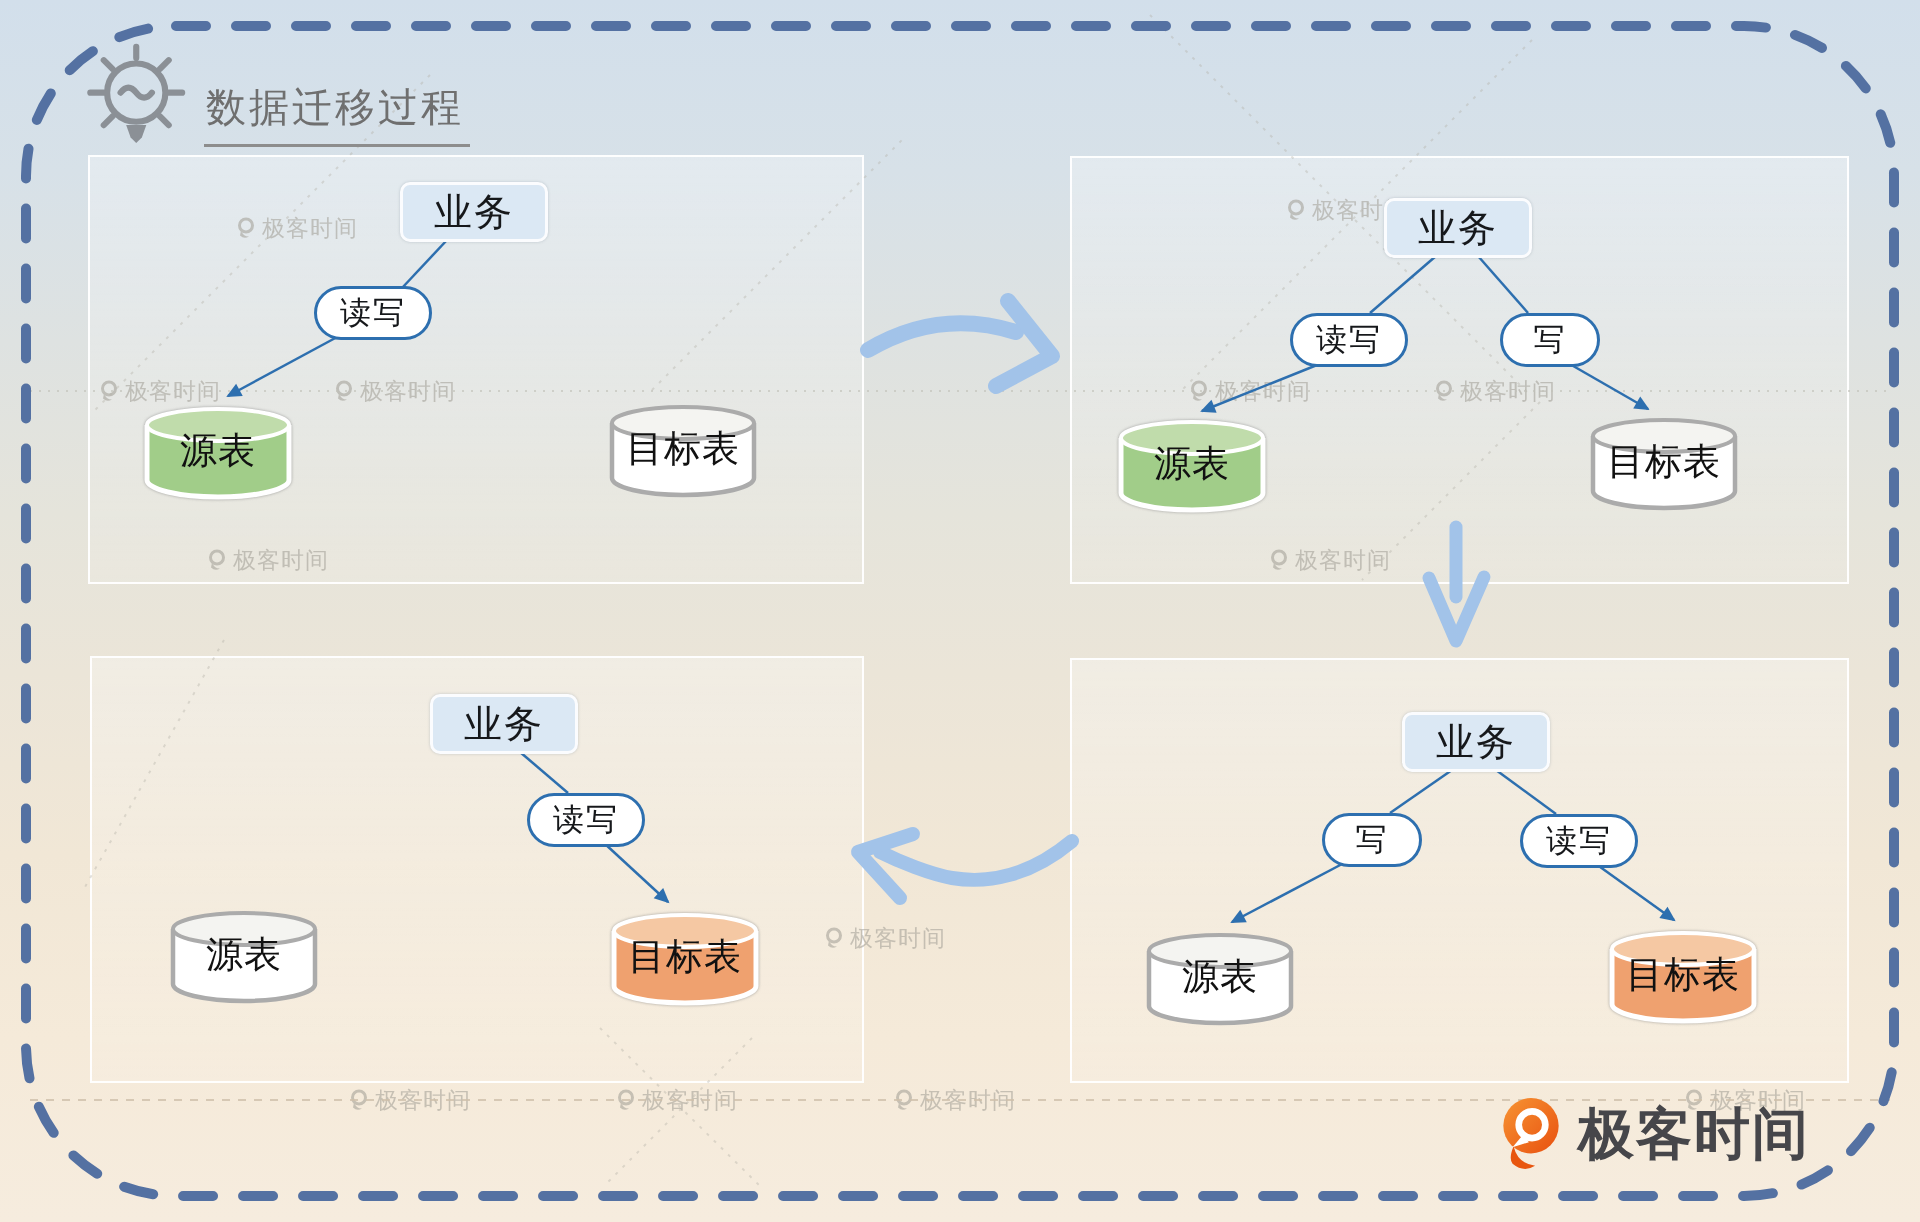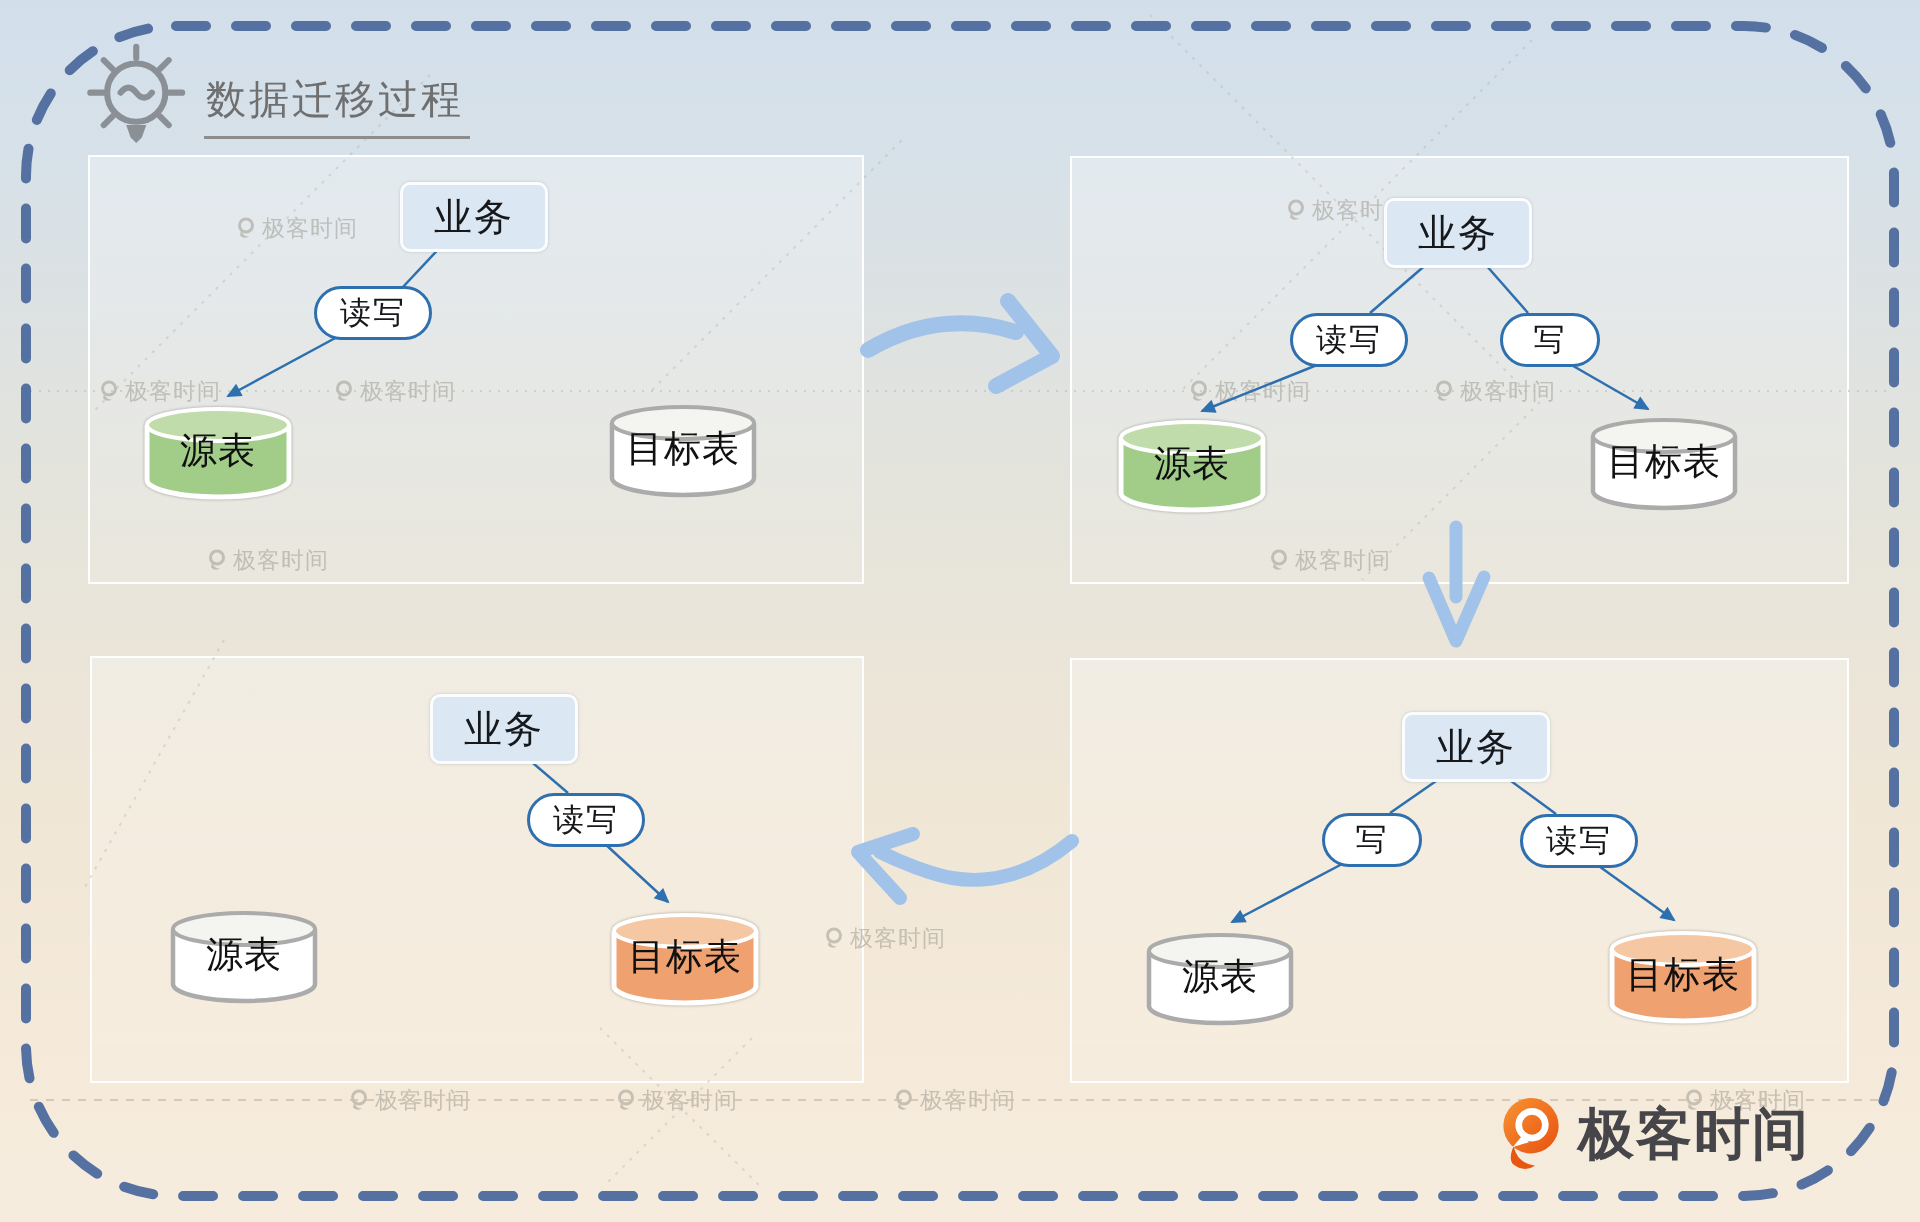--- a/index.html
+++ b/index.html
@@ -13,21 +13,21 @@
     position:absolute;
     background:linear-gradient(180deg,rgba(255,255,255,.30),rgba(255,255,255,.10));
     border:2px solid rgba(255,255,255,.95);
   }
   #panel-1{left:88px;top:155px;width:772px;height:425px;}
   #panel-2{left:1070px;top:156px;width:775px;height:424px;}
   #panel-3{left:1070px;top:658px;width:775px;height:421px;}
   #panel-4{left:90px;top:656px;width:770px;height:423px;}
   
   .biz{
-    position:absolute;width:148px;height:70px;
+    position:absolute;width:148px;height:60px;
     background:#dbe8f4;border:3px solid #fbfcfe;border-radius:10px;
     box-shadow:0 0 3px rgba(110,125,140,.35);
     font-size:38px;color:#16181b;display:flex;align-items:center;justify-content:center;
     letter-spacing:2px;z-index:3;box-sizing:border-box;
   }
   
   .pill{
     position:absolute;height:54px;background:#ffffff;border:3px solid #2d6faf;
     border-radius:28px;font-size:31px;color:#16181b;
     display:flex;align-items:center;justify-content:center;letter-spacing:2px;
@@ -44,21 +44,21 @@
   .cyl.green  .body{fill:#a1cd89;stroke:#ffffff;stroke-width:5;}
   .cyl.green  .top {fill:#c0dcab;stroke:#ffffff;stroke-width:4;}
   .cyl.orange .body{fill:#efa16f;stroke:#ffffff;stroke-width:5;}
   .cyl.orange .top {fill:#f5c8a3;stroke:#ffffff;stroke-width:4;}
   .cyl.green svg,.cyl.orange svg{filter:drop-shadow(0 0 1.5px rgba(120,120,120,.65));}
   .cyl.white  .body{fill:#ffffff;stroke:#ababab;stroke-width:4.5;}
   .cyl.white  .top {fill:#f4f4f1;stroke:#ababab;stroke-width:4;}
   
   #header{position:absolute;left:78px;top:40px;display:flex;align-items:flex-start;z-index:4;}
   #page-title{
-    margin-left:14px;margin-top:32px;font-size:40px;color:#6f6f6f;letter-spacing:3px;
+    margin-left:14px;margin-top:40px;font-size:40px;color:#6f6f6f;letter-spacing:3px;
     border-bottom:3px solid #8d8d8d;padding:0 6px 9px 2px;
   }
   
   #brand{position:absolute;left:1500px;top:1094px;display:flex;align-items:center;z-index:4;}
   #brand-name{margin-left:16px;font-size:56px;font-weight:700;color:#46464a;letter-spacing:2px;}
   
   .wm{
     position:absolute;display:flex;align-items:center;gap:6px;opacity:.55;
     transform:translate(-50%,-50%);z-index:1;white-space:nowrap;
   }

